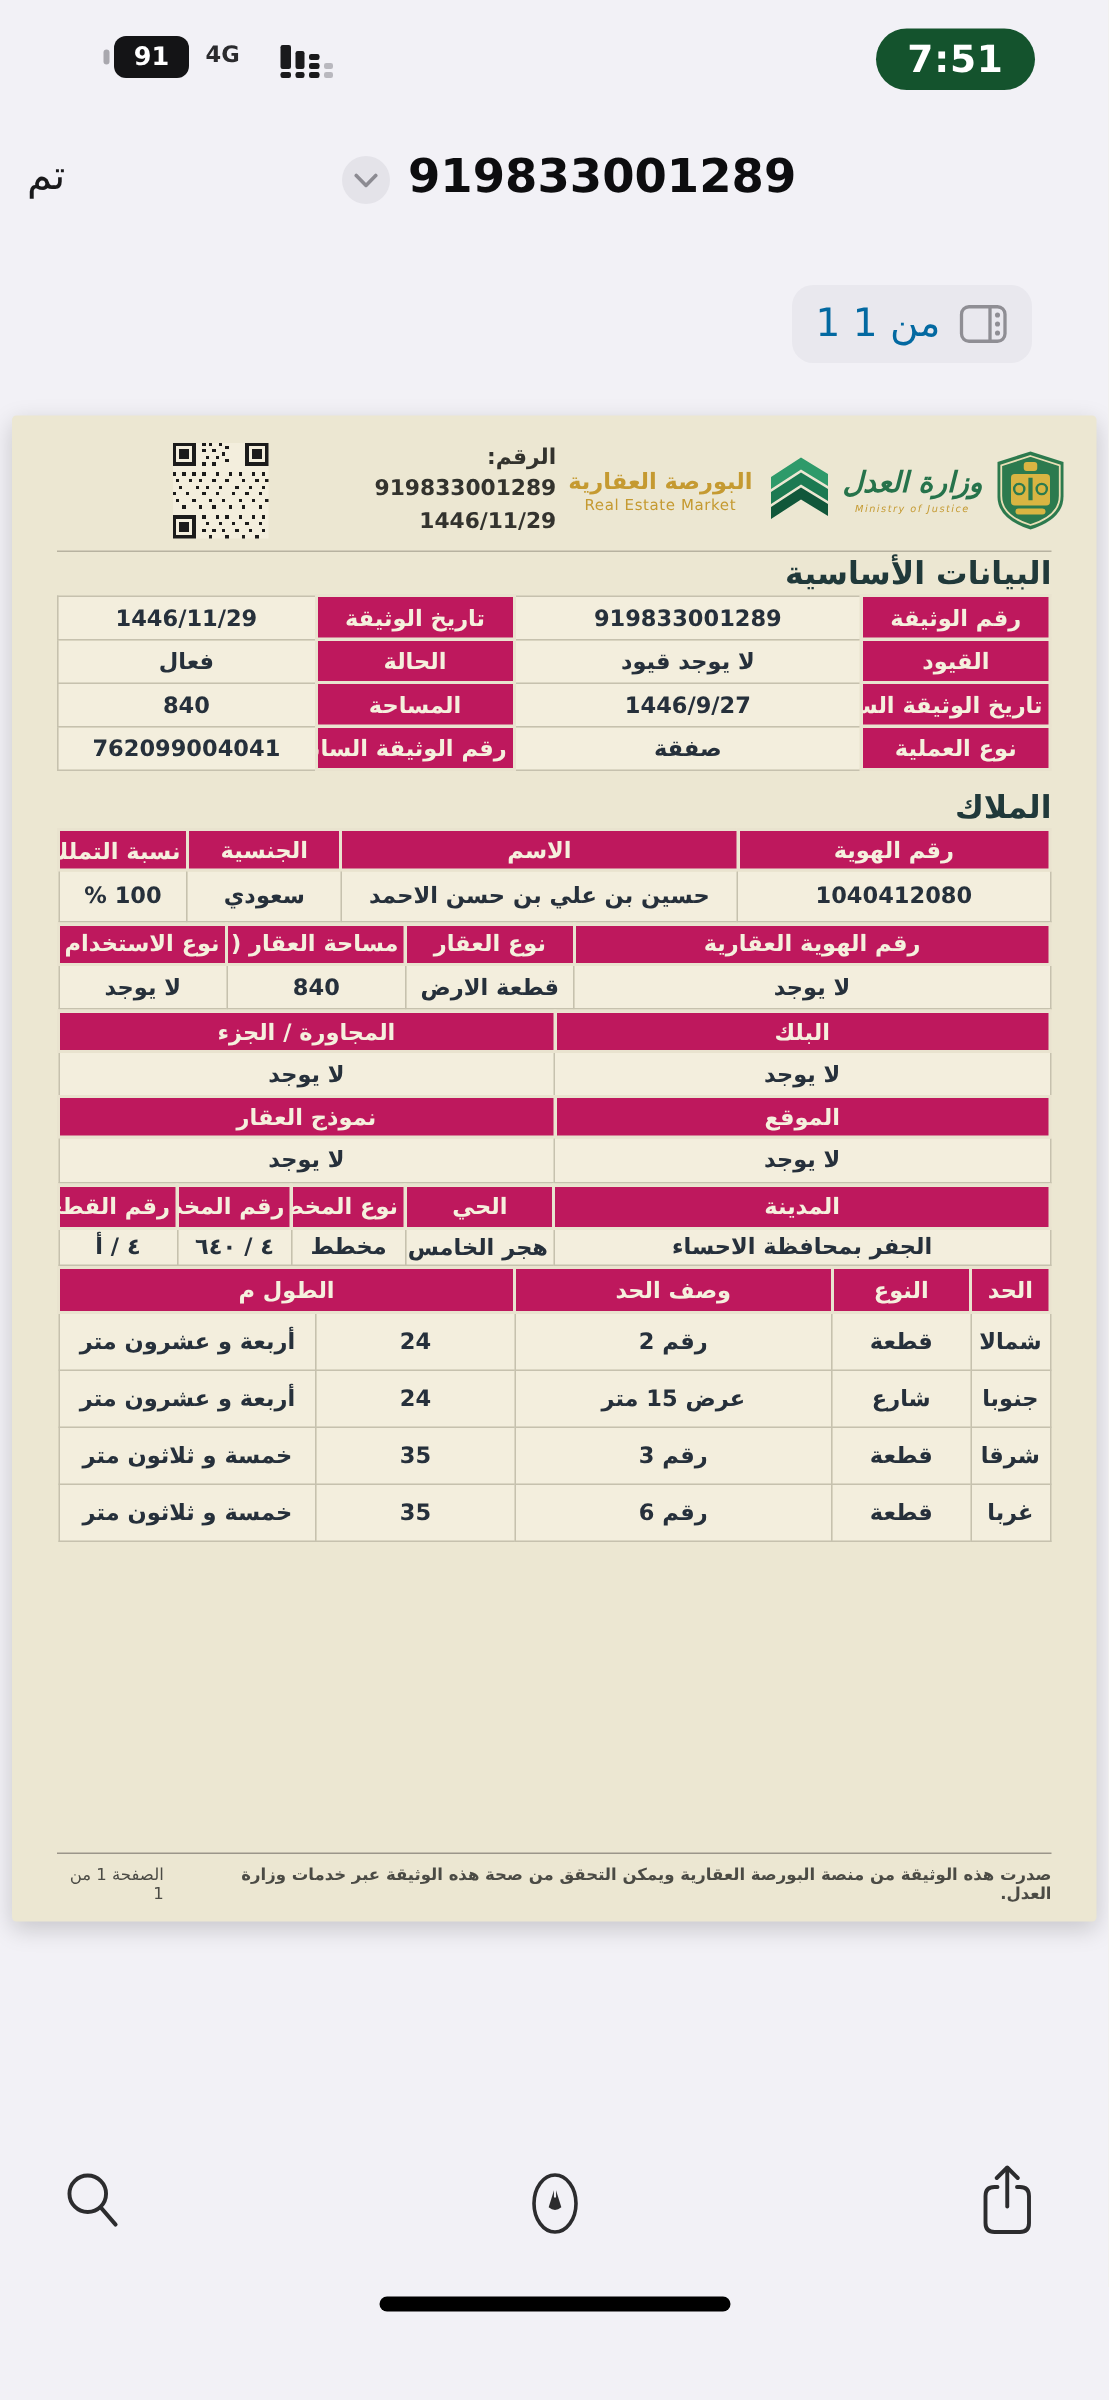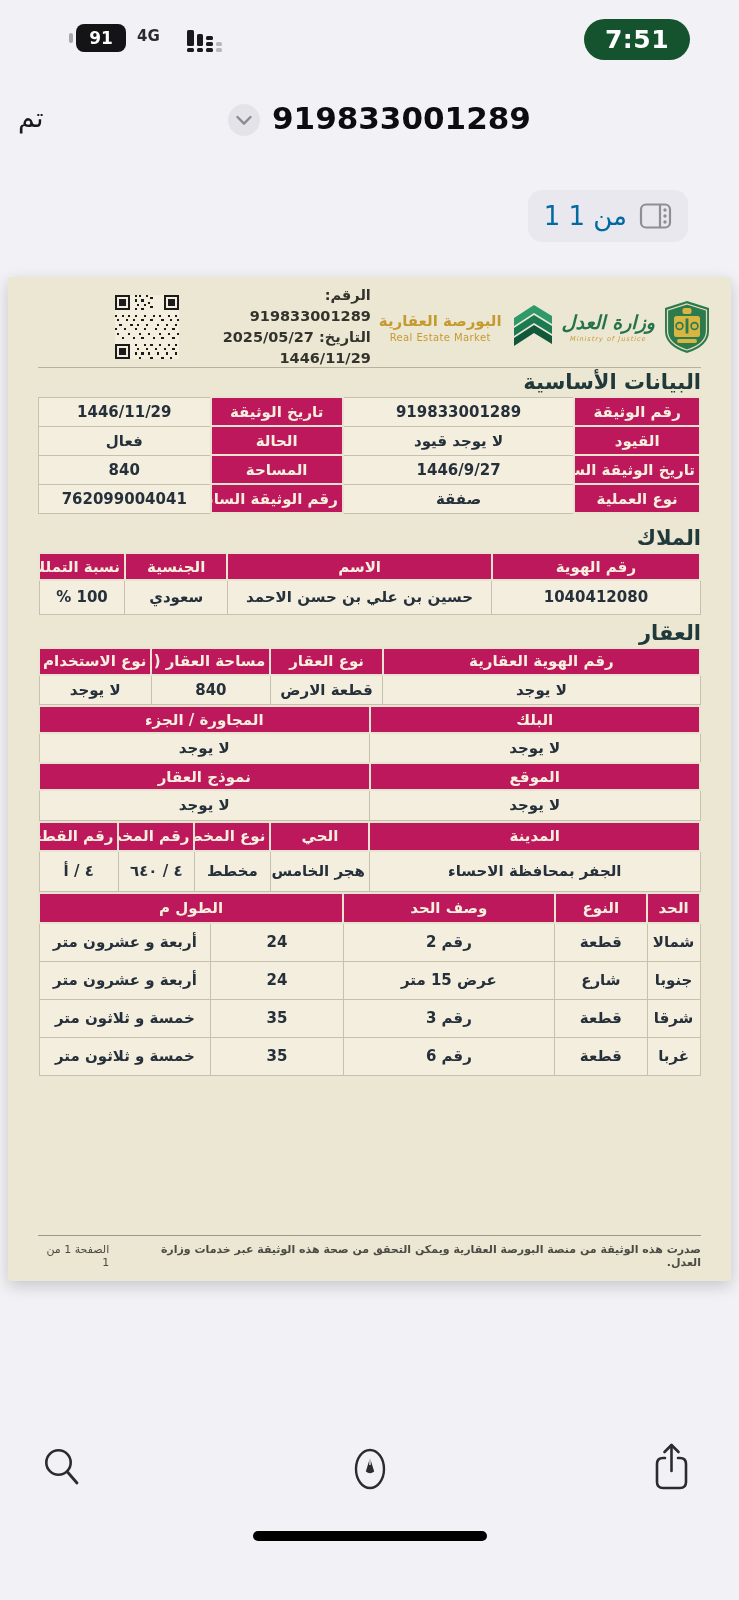--- a/index.html
+++ b/index.html
@@ -54,21 +54,21 @@
   h2.prop-t{ margin-top:6px; }
   table.t{ width:663px; margin:2px 30px 0; border-collapse:collapse; table-layout:fixed; direction:rtl; }
   table.t + table.t{ margin-top:0; }
   .t td,.t th{ border:1px solid #c6c1ae; font-size:15px; font-weight:700; color:#26303b;
     text-align:center; vertical-align:middle; background:#f3eedd; padding:0 4px;
     overflow:hidden; white-space:nowrap; }
   .t .h{ background:#be185d; color:#f5f0dd; border:2px solid #e9e3cf; }
   .t-basic td{ height:29px; }
   .t-owners .h{ height:27px; } .t-owners td{ height:34px; }
   .t-prop .h{ height:27px; } .t-prop td{ height:30px; }
-  .t-propd .h{ height:29px; } .t-propd td{ height:41px;margin-left:15px; }
+  .t-propd .h{ height:29px; } .t-propd td{ height:25px;margin-left:15px; }
   .t-bound{ margin-top:25px; }
   .t-bound .h{ height:30px; } .t-bound td{ height:38px; }
   .doc-footer{ position:absolute; bottom:12px; right:30px; left:30px;
     border-top:1px solid #9b968a; padding-top:7px; display:flex;
     justify-content:space-between; font-size:11px; color:#4b4b45; }
   .doc-footer .note{ margin-left:30px;font-weight:bold; }
   
   .toolbtn{ position:absolute; background:none; border:none; }
   .btn-search{ left:42px; top:1446px; }
   .btn-markup{ left:350px; top:1446px; }
@@ -155,21 +155,20 @@
         <polygon points="4,37 24,24 42,35 42,43 24,32 4,45" fill="#11573a"></polygon>
       </svg>
       <div class="market-text">
         <div class="ar">البورصة العقارية</div>
         <div class="en">Real Estate Market</div>
       </div>
 
 
       <div class="date-block">
         <div>الرقم: 919833001289</div>
-        <div>التاريخ: 2025/05/27</div>
         <div>1446/11/29</div>
       </div>
 
       <svg width="64" height="64" viewBox="0 0 29 29" shape-rendering="crispEdges">
         <rect width="29" height="29" fill="#f3eedd"></rect>
         <g fill="#1b1b1b">
           <rect x="0" y="0" width="7" height="7"></rect>
             <rect x="22" y="0" width="7" height="7"></rect>
             <rect x="0" y="22" width="7" height="7"></rect>
           <rect x="1" y="1" width="5" height="5" fill="#f3eedd"></rect>
@@ -238,21 +237,20 @@
       </tr>
       <tr>
         <td>1040412080</td>
         <td>حسين بن علي بن حسن الاحمد</td>
         <td>سعودي</td>
         <td>100 %</td>
       </tr>
     </tbody>
       </table>
 
-    <h2 class="section prop-t">العقار</h2>
     <table class="t t-prop">
       <colgroup>
           <col style="width:48%">
           <col style="width:17%">
           <col style="width:18%">
           <col style="width:17%">
         </colgroup>
       <tbody>
           <tr>
         <th class="h">رقم الهوية العقارية</th>

